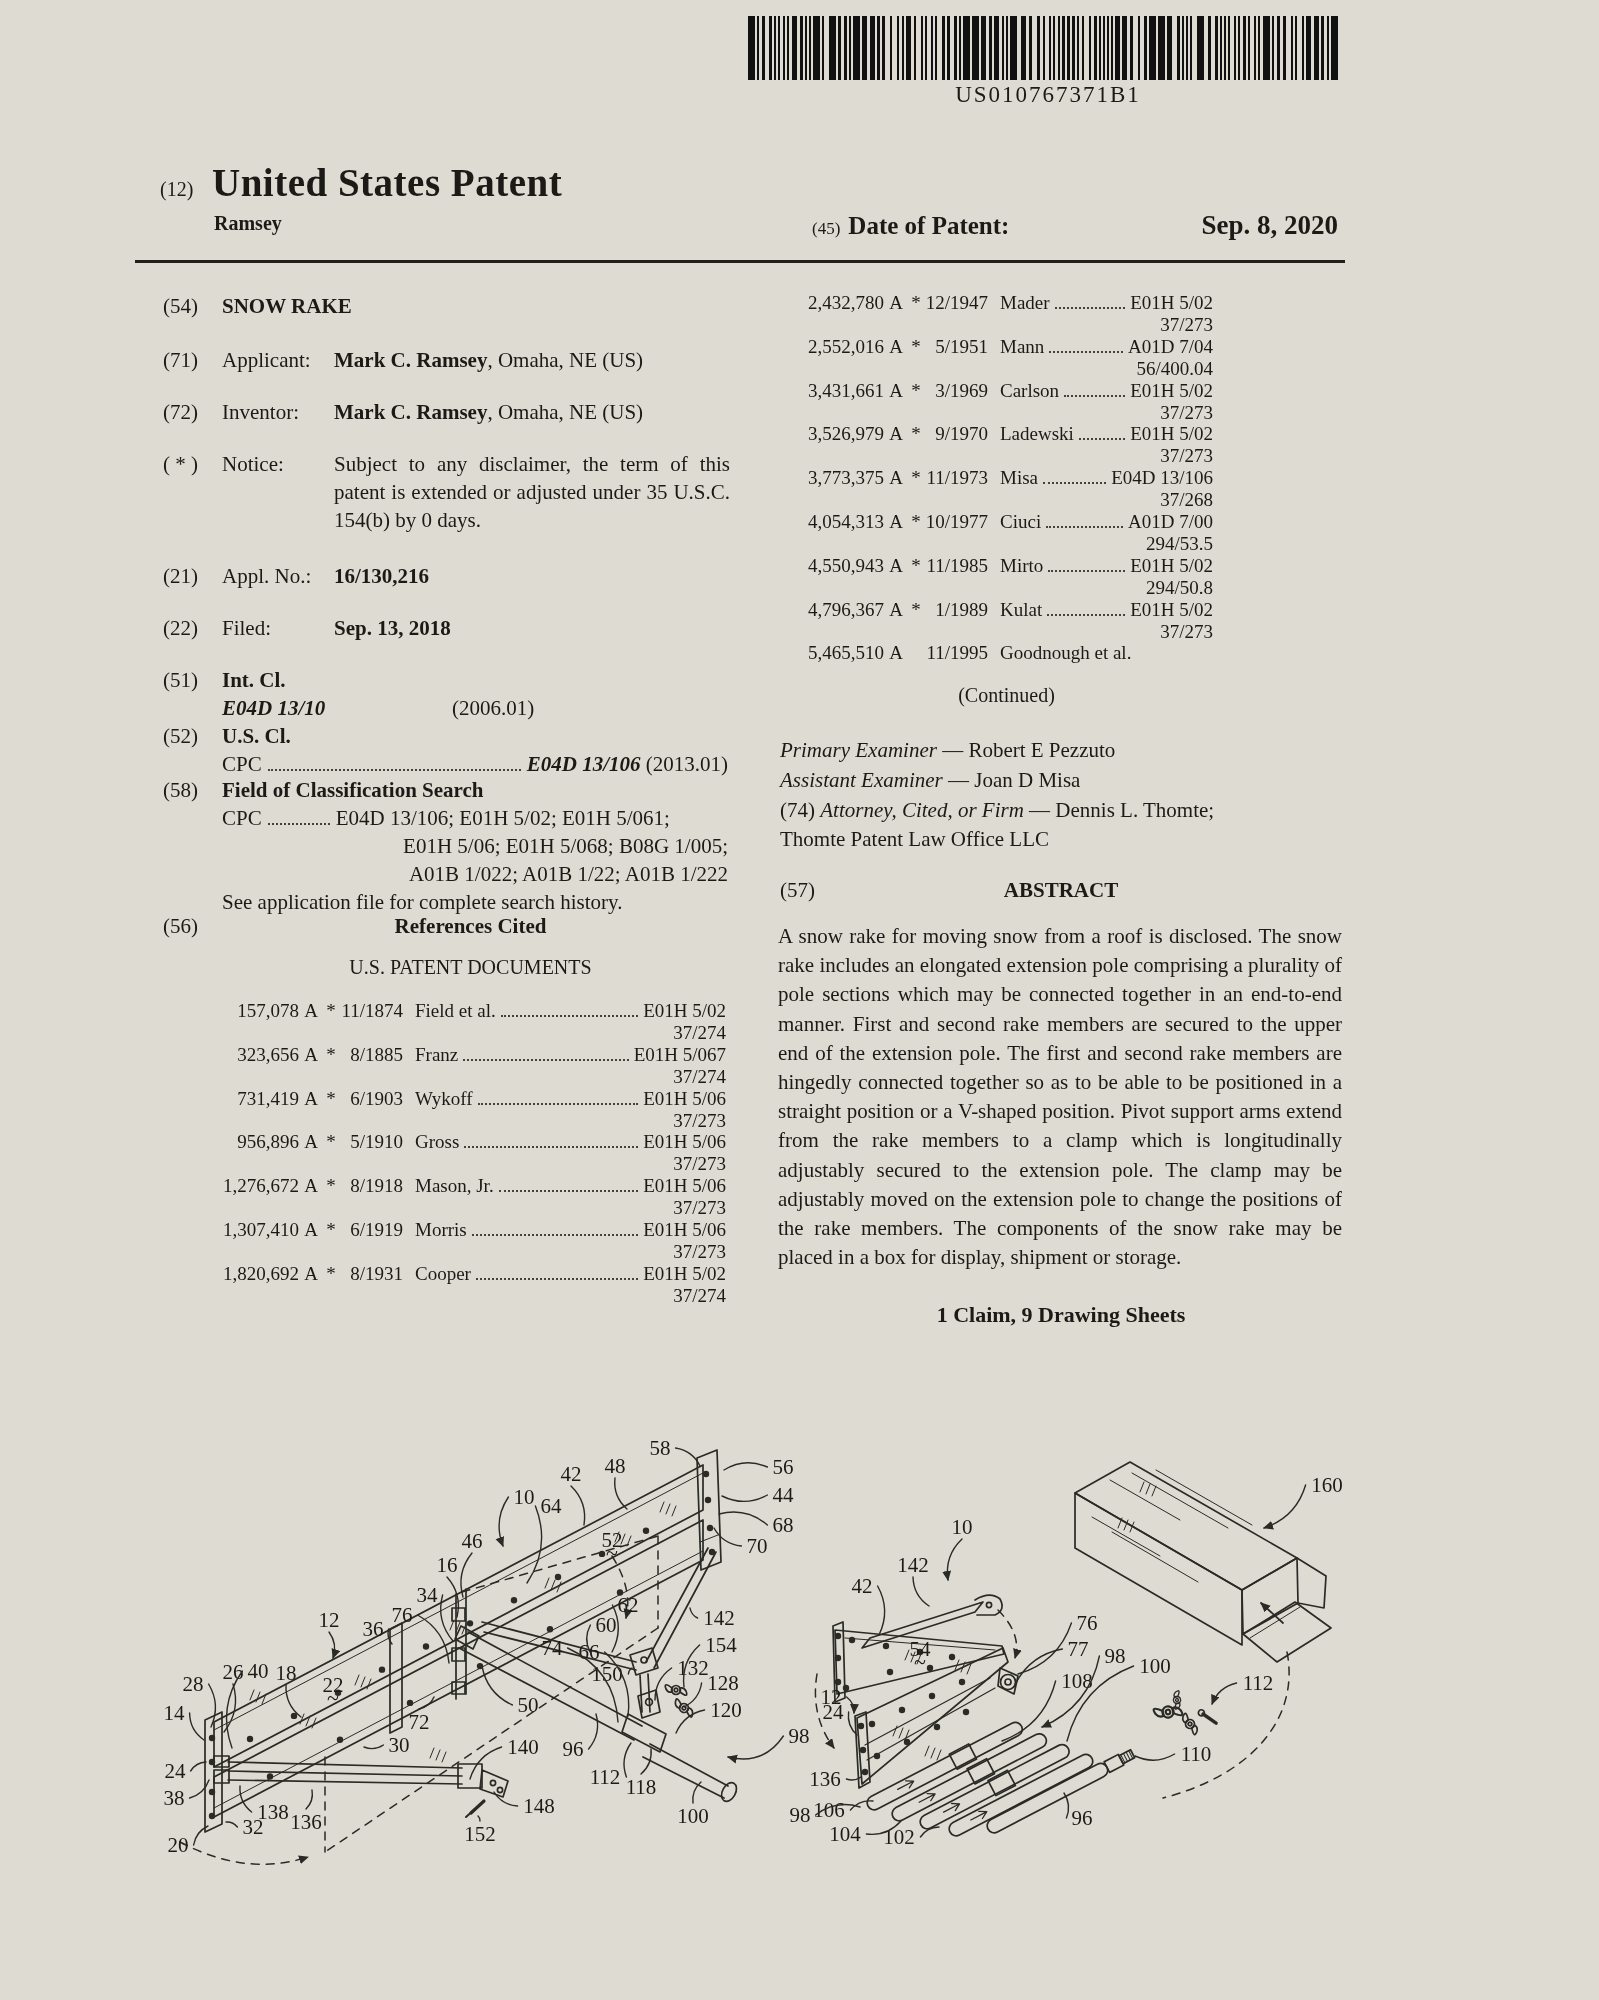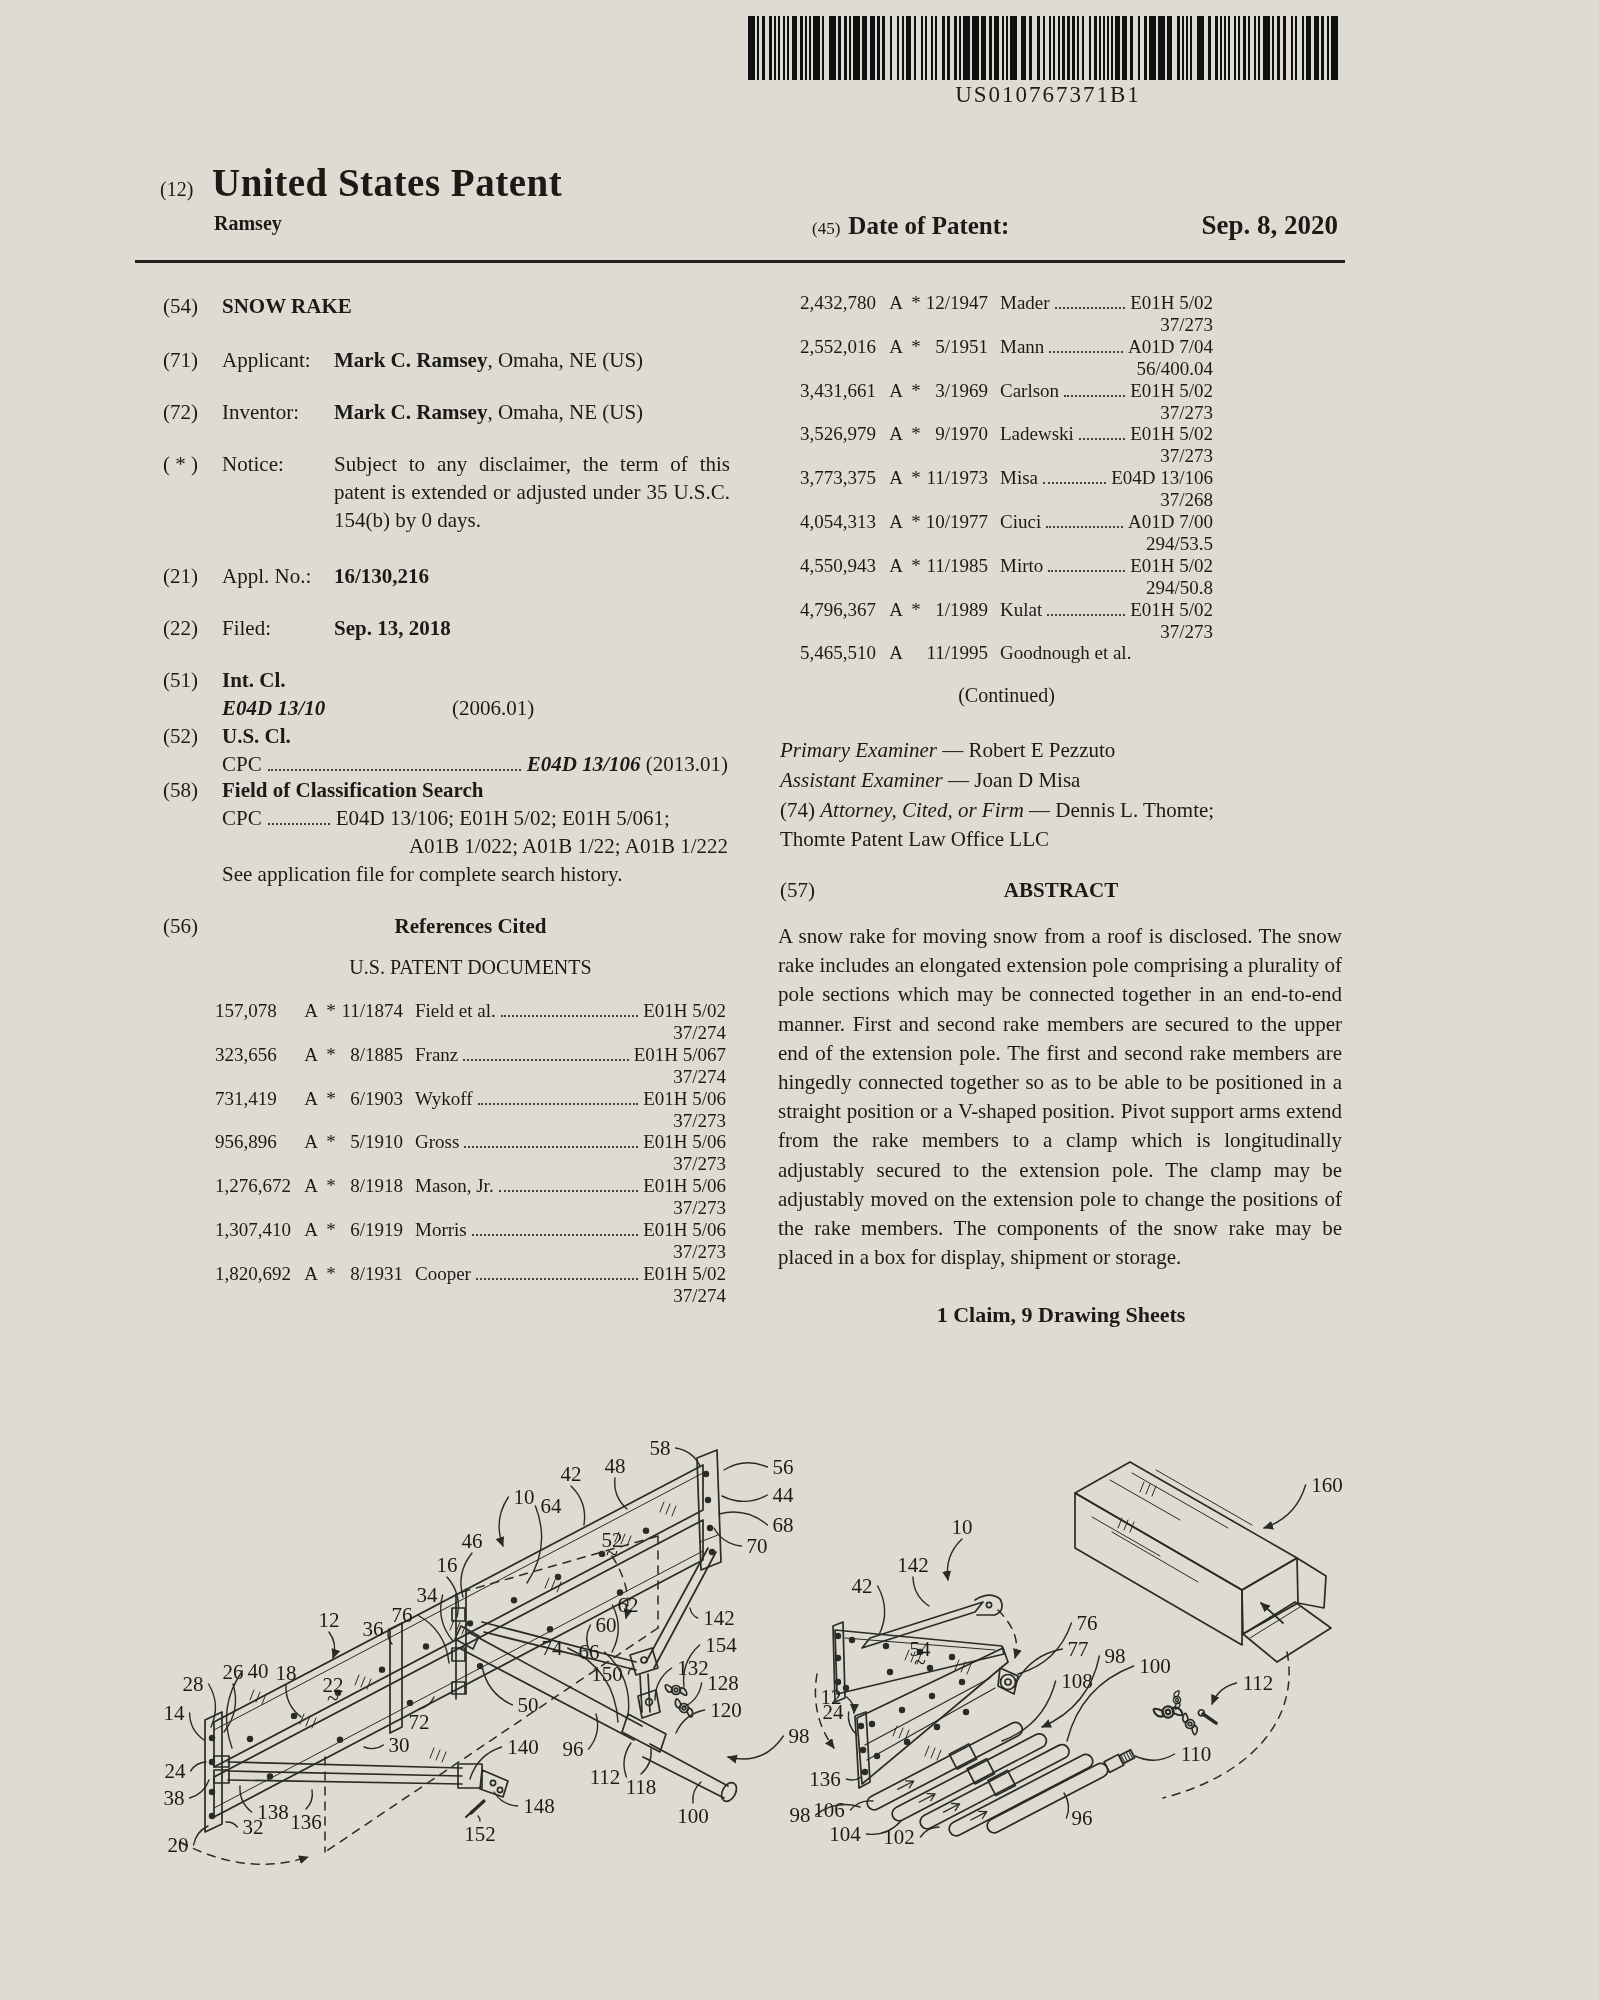--- a/index.html
+++ b/index.html
@@ -28,21 +28,21 @@
   #divider{top:260px;left:135px;width:1210px;height:0;border-top:3px solid #21201c;}
   
   .litem{left:163px;width:577px;font-size:21px;line-height:28px;}
   .litem .tg{position:absolute;left:0;top:0;}
   .litem .ct{position:absolute;left:59px;top:0;width:518px;}
   .ct .lbl2{display:inline-block;width:112px;}
   .just{text-align:justify;}
   .center{text-align:center;}
   
   .refrow{display:flex;align-items:baseline;white-space:nowrap;}
-  .refrow .num{width:84px;}
+  .refrow .num{width:84px;text-align:right;}
   .refrow .kind{width:24px;text-align:center;}
   .refrow .star{width:16px;text-align:center;}
   .refrow .date{width:64px;text-align:right;}
   .refrow .pname{margin-left:12px;}
   .refrow .lead{flex:1;border-bottom:2px dotted #44423c;margin:0 5px 5px 5px;min-width:12px;}
   .refrow .cls{}
   .ref2{text-align:right;}
   #refs-left{top:1000px;left:215px;width:511px;font-size:19px;line-height:21.8px;}
   #refs-right{top:292px;left:800px;width:413px;font-size:19px;line-height:21.8px;}
   
@@ -322,20 +322,21 @@
 
   <div class="abs litem" style="top:776px;">
     <span class="tg">(58)</span>
     <span class="ct">
       <span class="b">Field of Classification Search</span>
       <span class="cpcline" style="width:506px;">
         <span>CPC</span>
         <span class="lead" style="width:62px;"></span>
         <span>E04D 13/106; E01H 5/02; E01H 5/061;</span>
       </span>
+      <span style="display:block;width:506px;text-align:right;">E01H 5/06; E01H 5/068; B08G 1/005;</span>
       <span style="display:block;width:506px;text-align:right;">A01B 1/022; A01B 1/22; A01B 1/222</span>
       <span>See application file for complete search history.</span>
     </span>
   </div>
 
   <div class="abs litem" style="top:912px;">
     <span class="tg">(56)</span>
     <span class="ct center b" style="left:52px;width:511px;">References Cited</span>
   </div>
   <div class="abs center" style="top:956px;left:215px;width:511px;font-size:20px;">U.S. PATENT DOCUMENTS</div>

